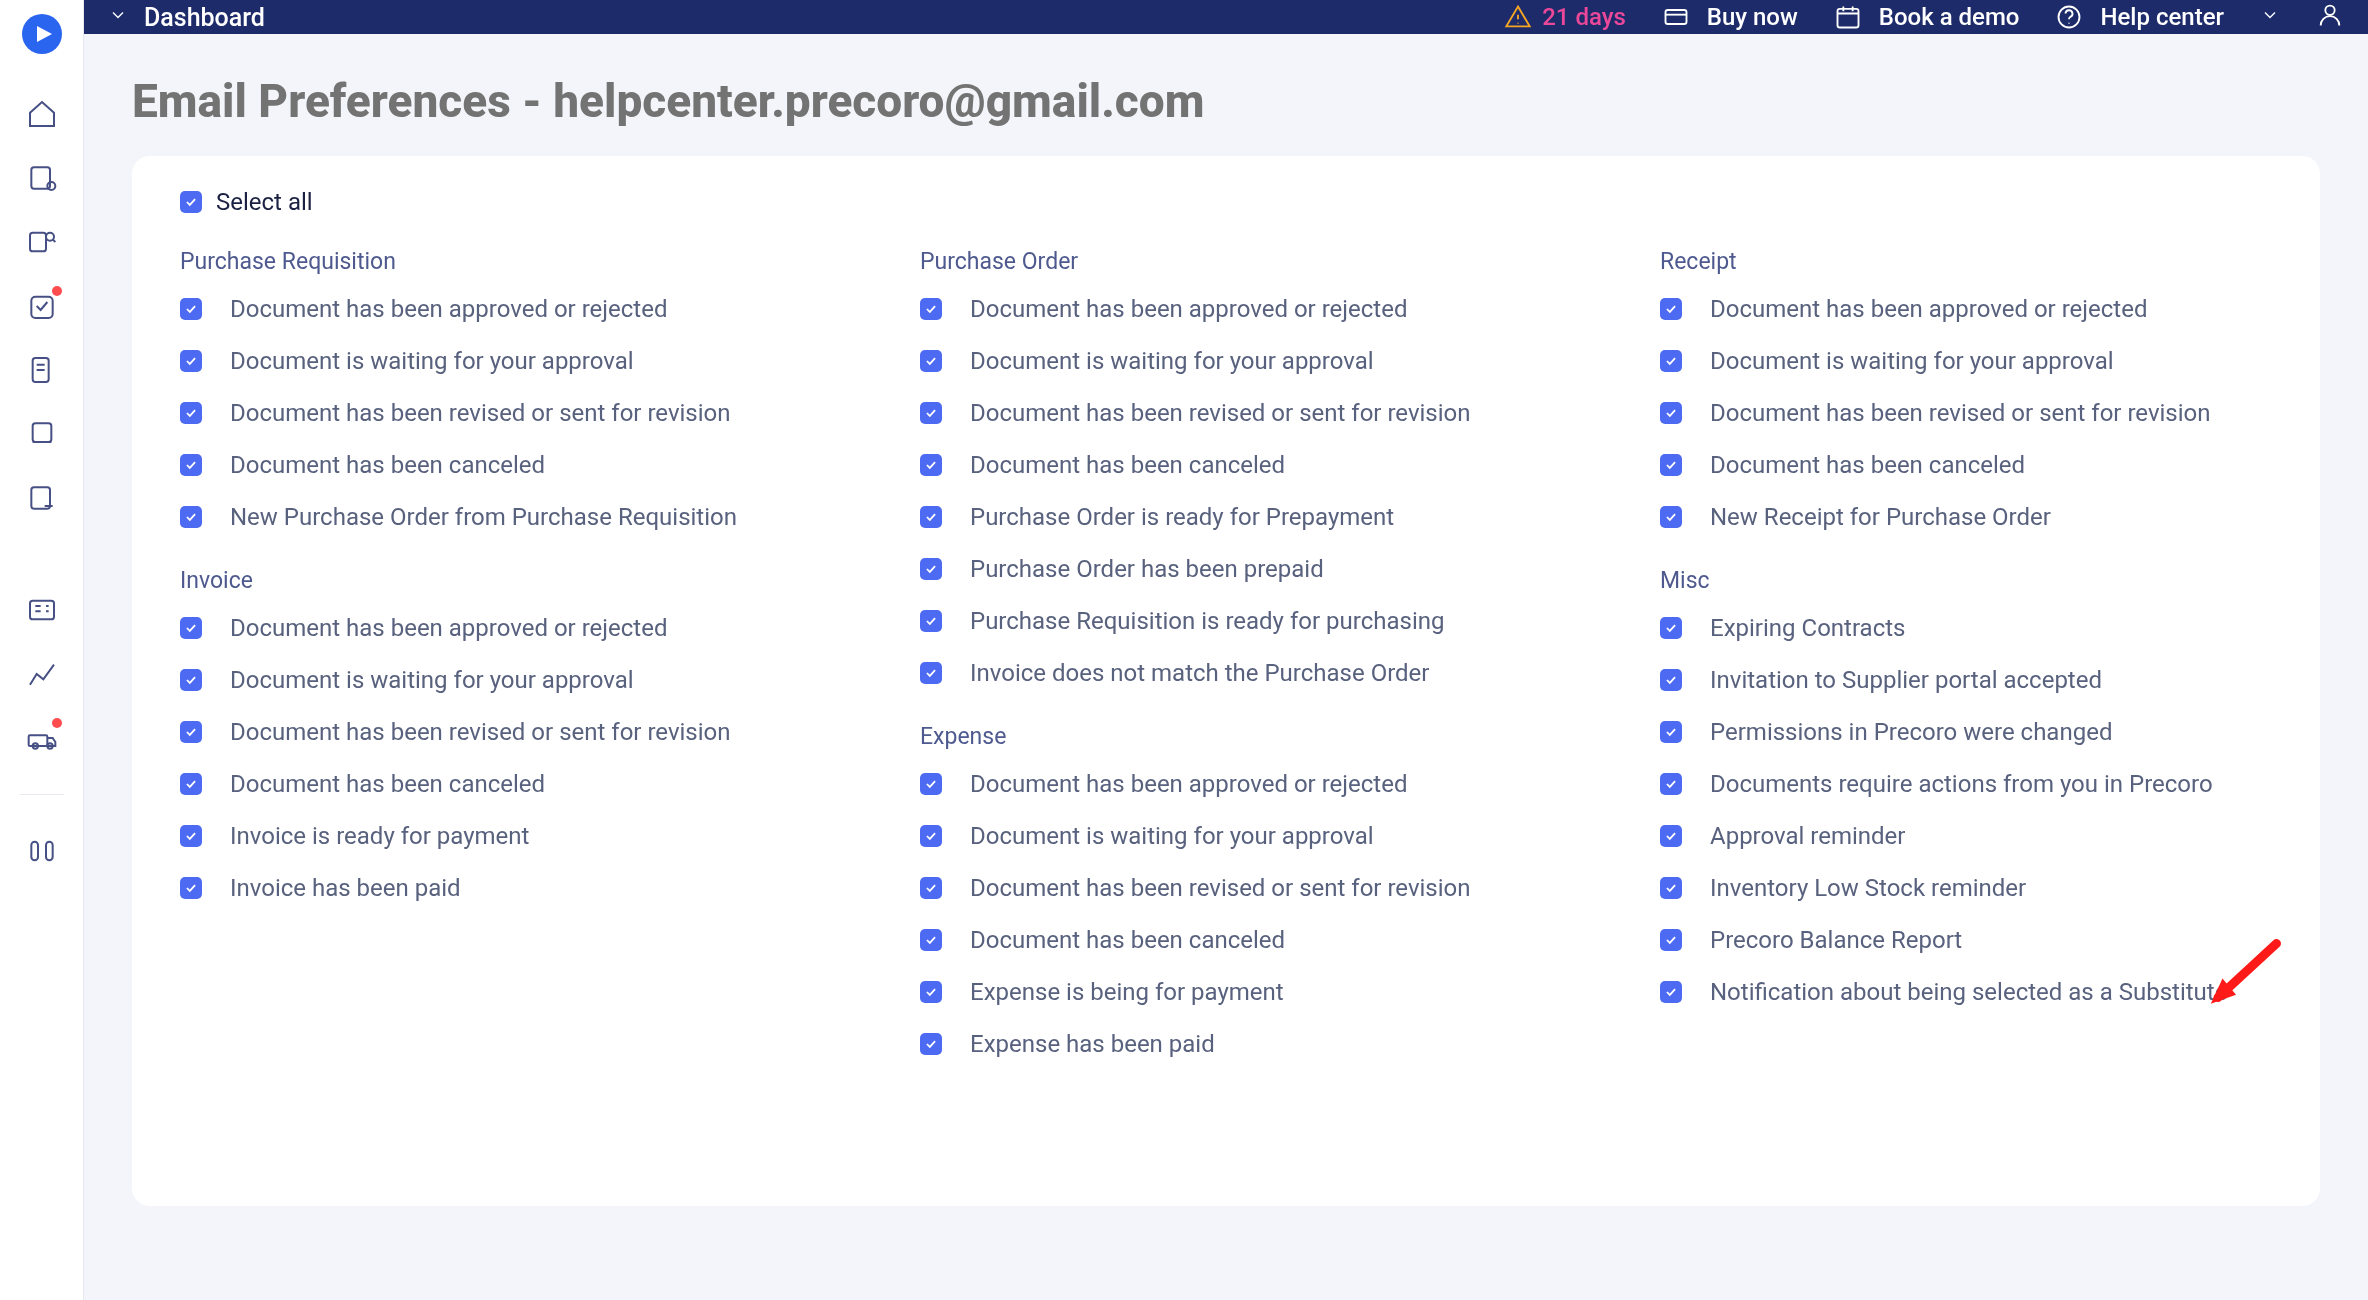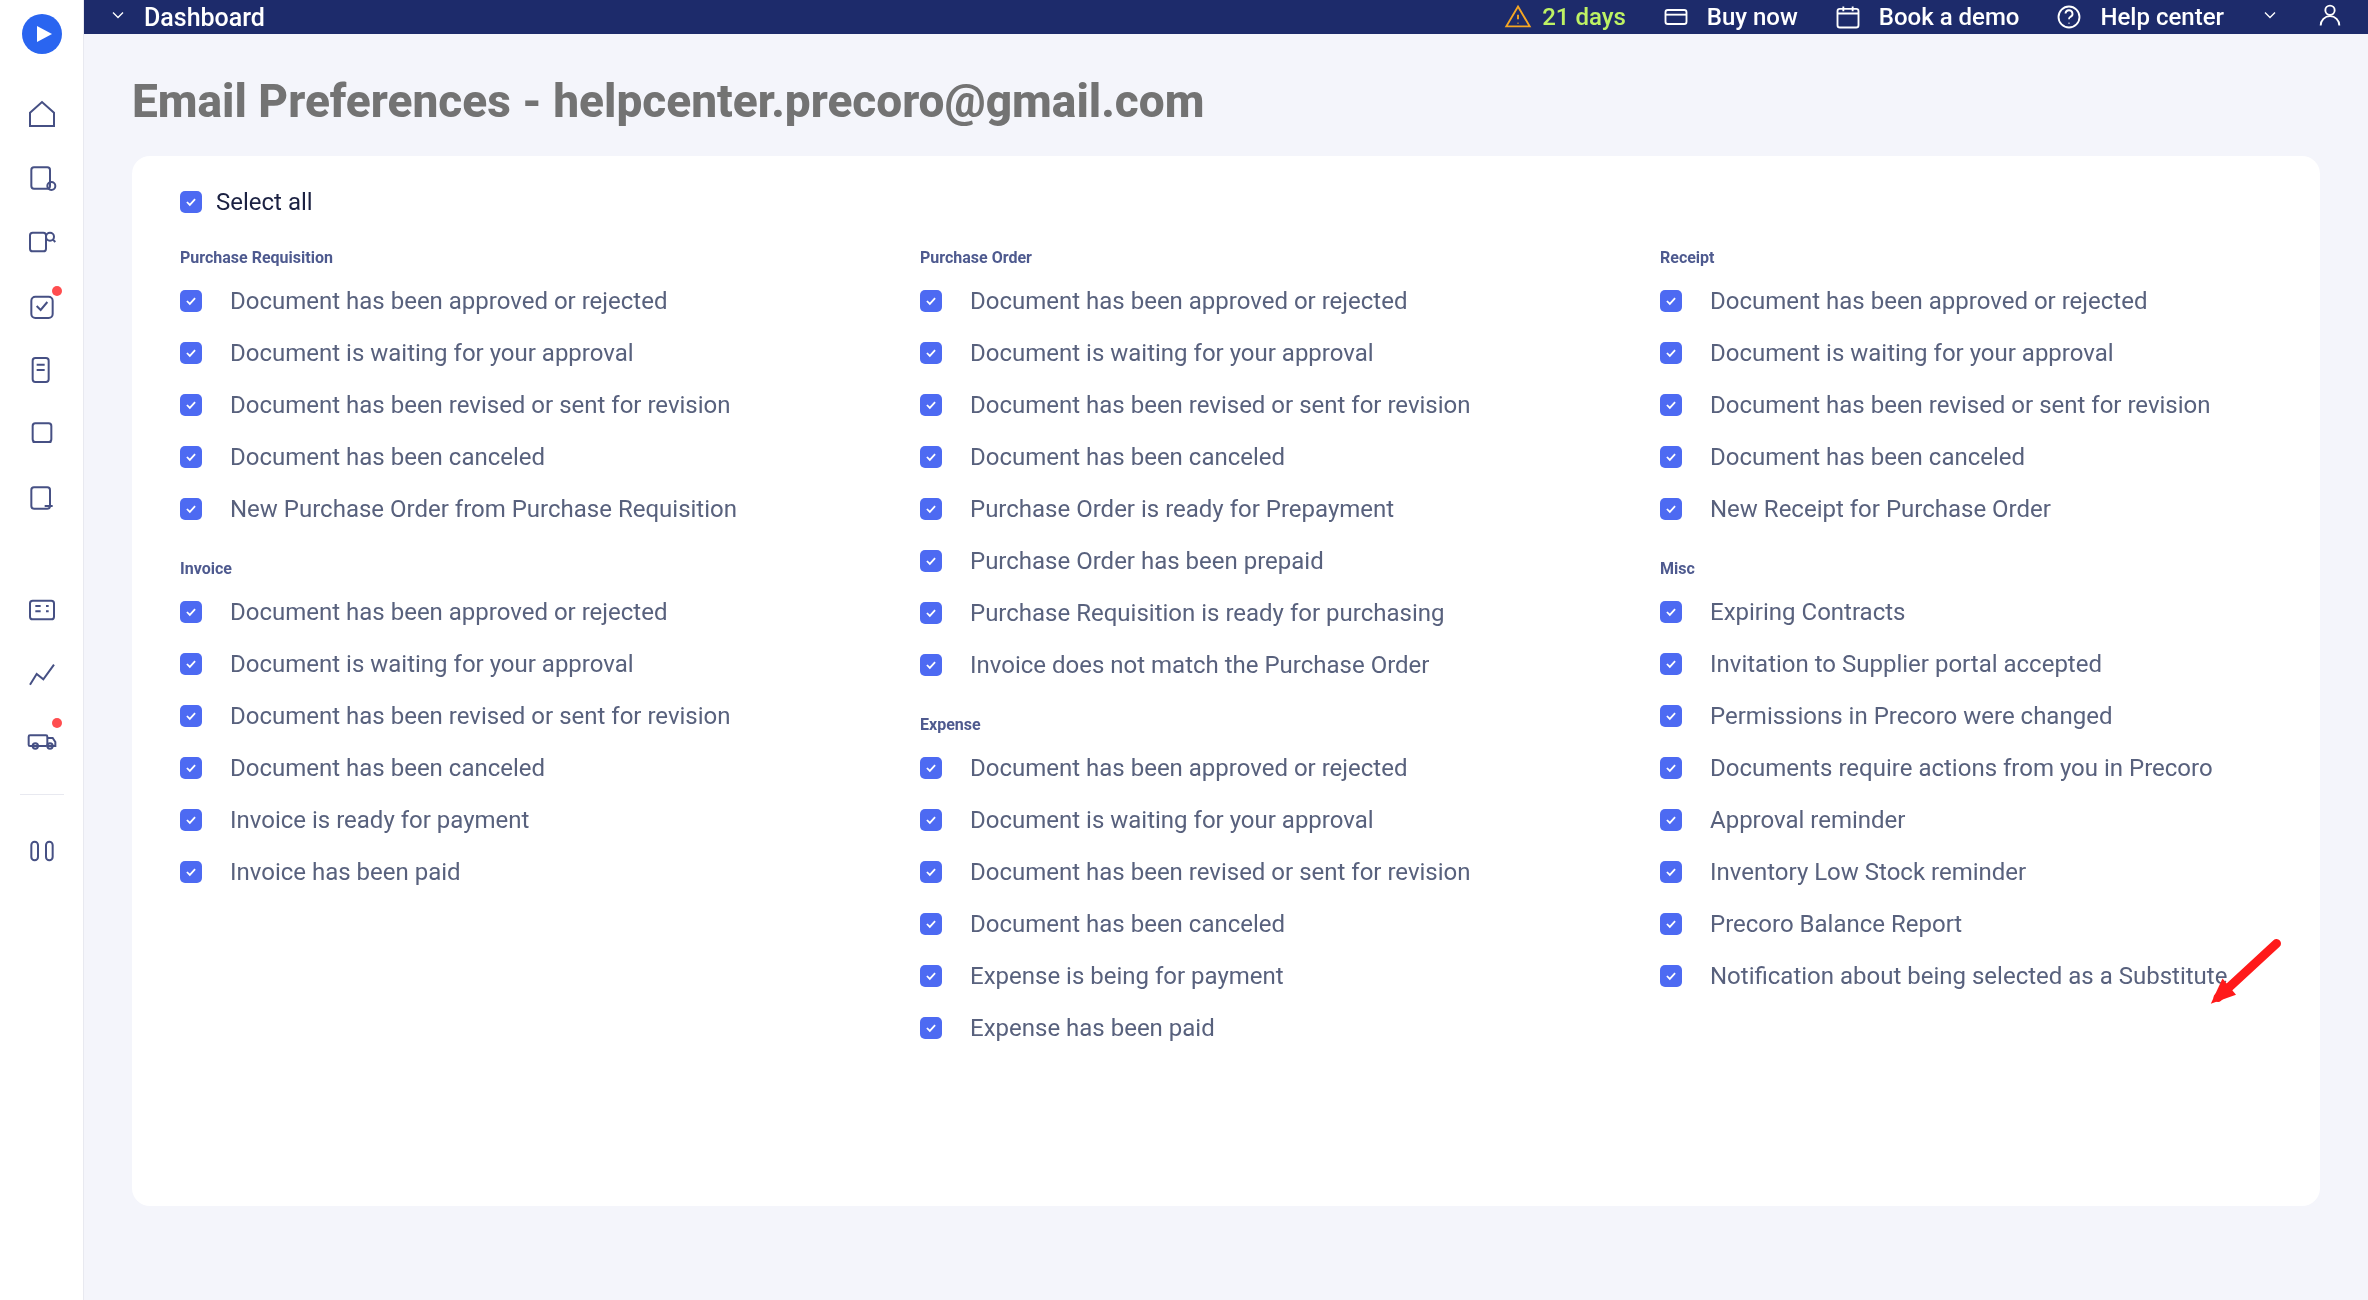--- a/index.html
+++ b/index.html
@@ -3,41 +3,41 @@
   <meta charset="utf-8">
   <style>
     * { margin: 0; padding: 0; box-sizing: border-box; }
     body { font-family: -apple-system, BlinkMacSystemFont, 'Segoe UI', Roboto, sans-serif; background: #f4f5fb; width: 2368px; height: 1300px; position: relative; overflow: hidden; }
     
     
     .header { position: absolute; top: 0; left: 84px; right: 0; height: 34px; background: #1d2b6b; display: flex; align-items: center; padding: 0 24px; color: #fff; }
     .header-left { display: flex; align-items: center; gap: 16px; }
     .header-right { margin-left: auto; display: flex; align-items: center; gap: 36px; }
     .header-item { display: flex; align-items: center; gap: 17px; font-size: 24px; font-weight: 500; cursor: pointer; }
-    .trial { color: #bef264; display: flex; align-items: center; gap: 10px; }
+    .trial { color: #ec4899; display: flex; align-items: center; gap: 10px; }
     .chev { display: inline-block; }
     
     
     .sidebar { position: absolute; left: 0; top: 0; bottom: 0; width: 84px; background: #fff; border-right: 1px solid #e8e9f0; display: flex; flex-direction: column; align-items: center; padding-top: 12px; gap: 28px; }
     .sidebar .logo { width: 44px; height: 44px; margin-bottom: 12px; }
     .sidebar .sb-icon { width: 36px; height: 36px; color: #465084; display:flex; align-items:center; justify-content:center; cursor:pointer; position:relative; }
     .sidebar .sb-icon svg { width: 32px; height: 32px; stroke: #465084; fill:none; stroke-width:1.5; }
     .dot { position:absolute; top:-2px; right:-2px; width:10px; height:10px; background:#ff4d4f; border-radius:50%; }
     .sb-divider { width: 44px; height:1px; background:#e8e9f0; margin:10px 0; }
     
     
     .main { position: absolute; left: 84px; right: 0; top: 50px; bottom: 0; padding: 24px 48px; }
     .page-title { font-size: 46px; font-weight: 800; color: #737373; margin-bottom: 28px; }
     
     .card { background: #fff; border-radius: 18px; padding: 32px 48px; min-height: 1050px; }
     
     .select-all-row { display:flex; align-items:center; gap:14px; margin-bottom: 32px; font-size: 24px; color:#1b2142; }
     
     .columns { display: grid; grid-template-columns: 740px 740px 1fr; column-gap: 0; }
-    .section-title { font-size: 16px; font-weight: 700; color: #4e5a8f; margin-bottom: 20px; }
+    .section-title { font-size: 23px; font-weight: 400; color: #4e5a8f; margin-bottom: 20px; }
     .section { margin-bottom: 36px; }
     .section:last-child { margin-bottom: 0; }
     
     .pref-item { display:flex; align-items:center; gap:28px; margin-bottom: 24px; }
     .pref-item:last-child { margin-bottom: 0; }
     .pref-label { font-size: 24px; color: #58617d; }
     
     .cb { width: 22px; height: 22px; background: #4d6af2; border-radius: 5px; display:flex; align-items:center; justify-content:center; flex-shrink:0; cursor:pointer; }
     .cb svg { width:14px; height:14px; stroke:#fff; stroke-width:3; fill:none; }
     

